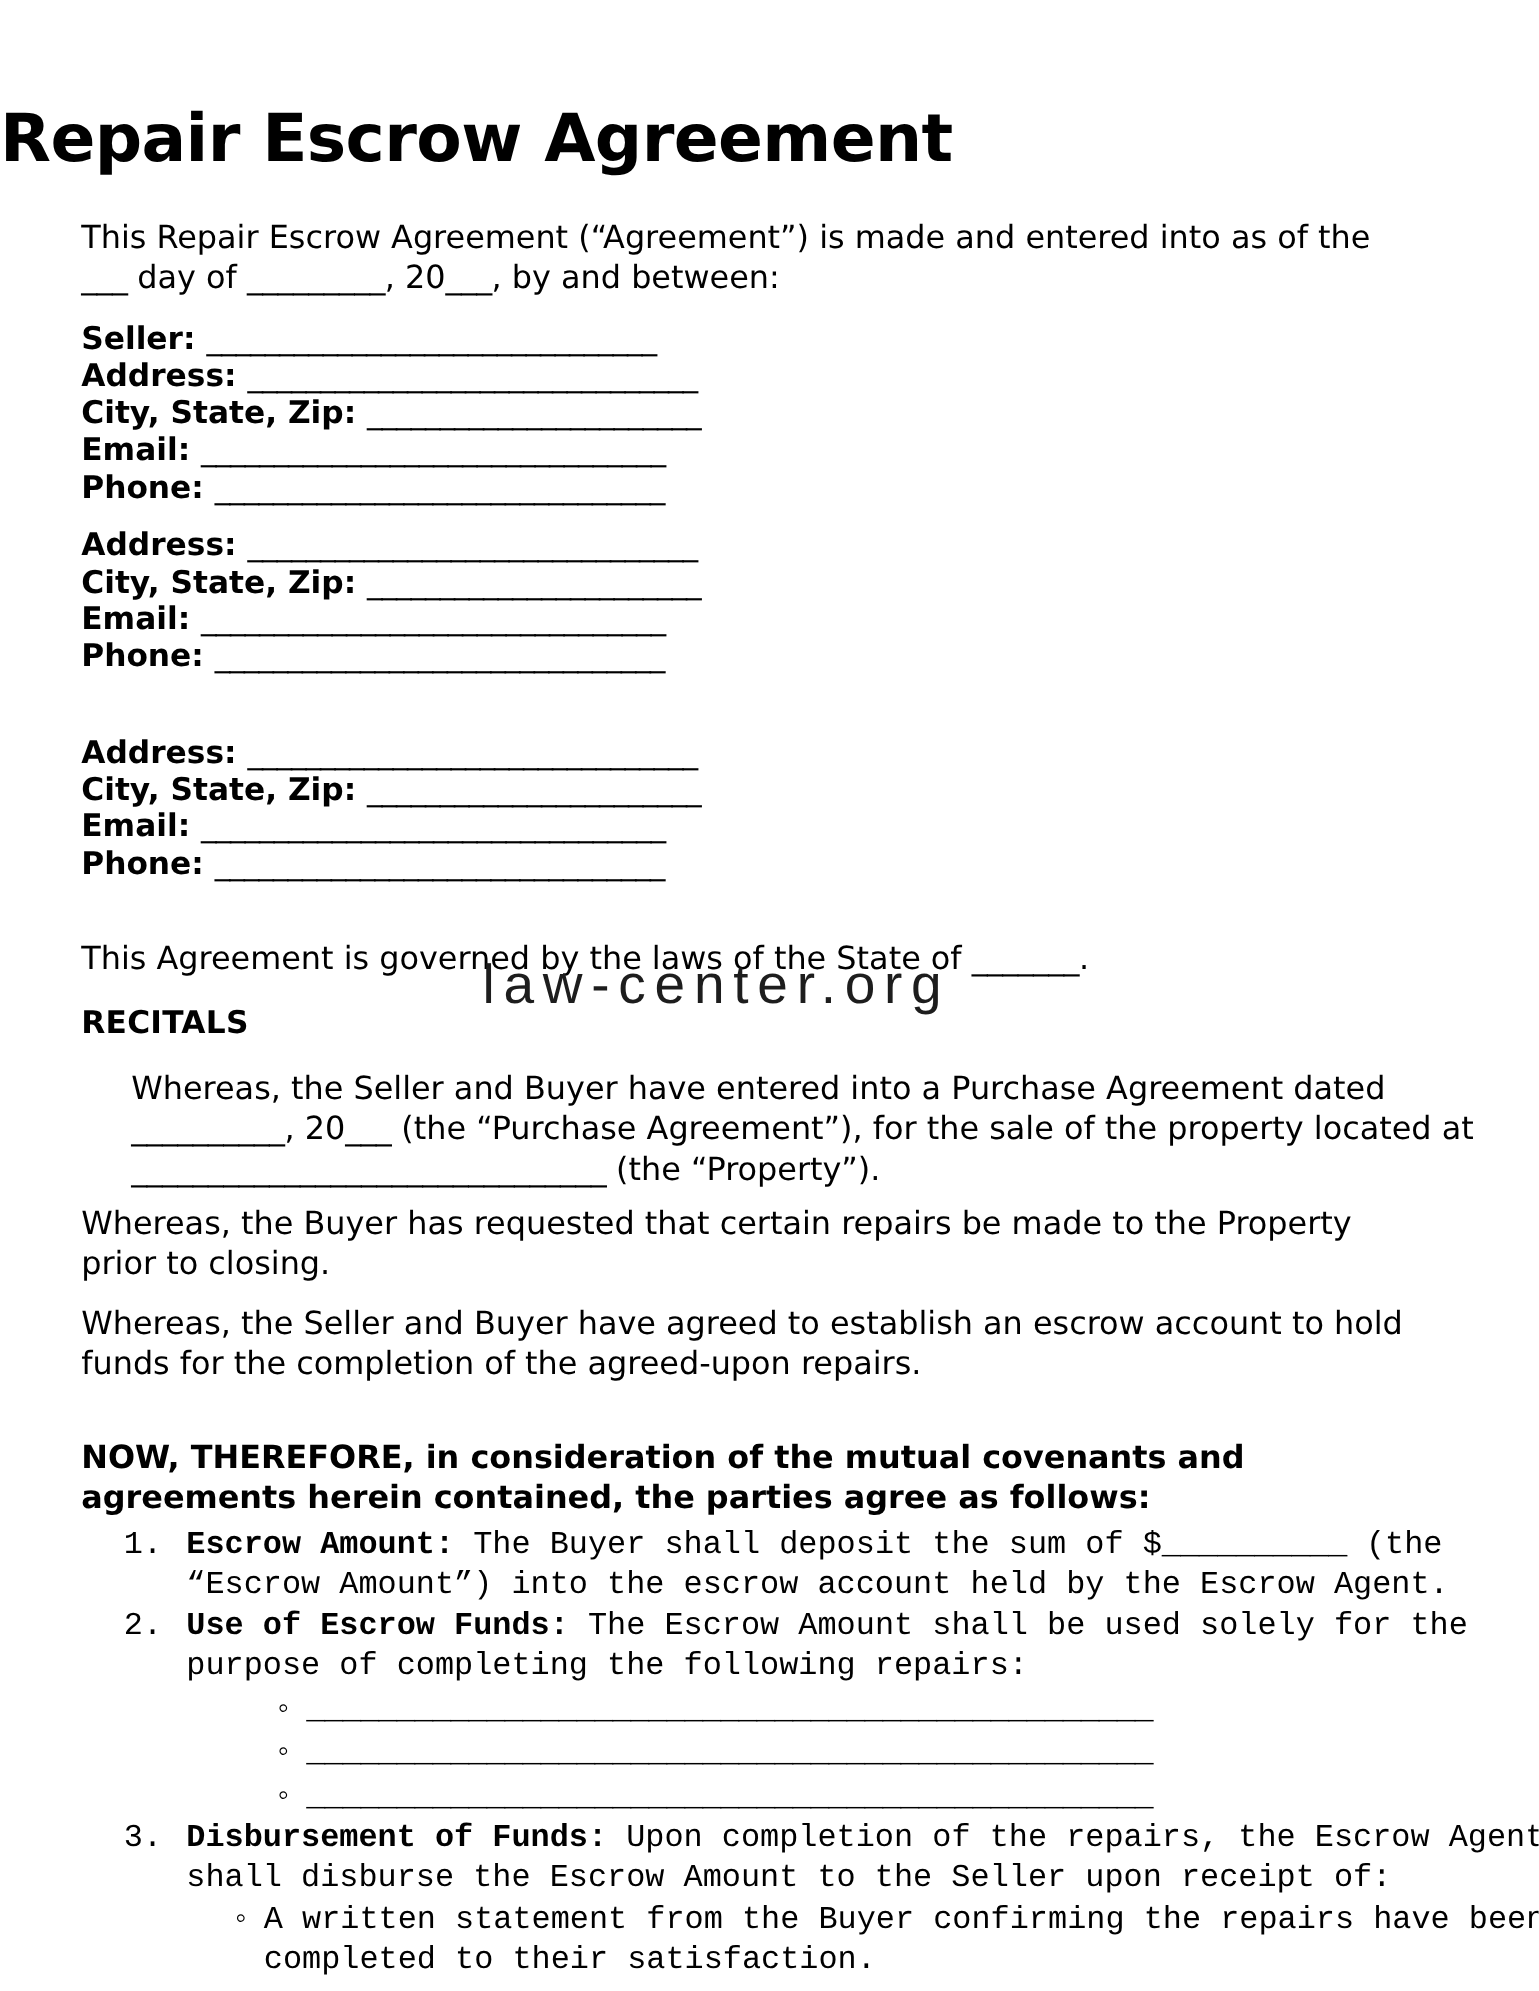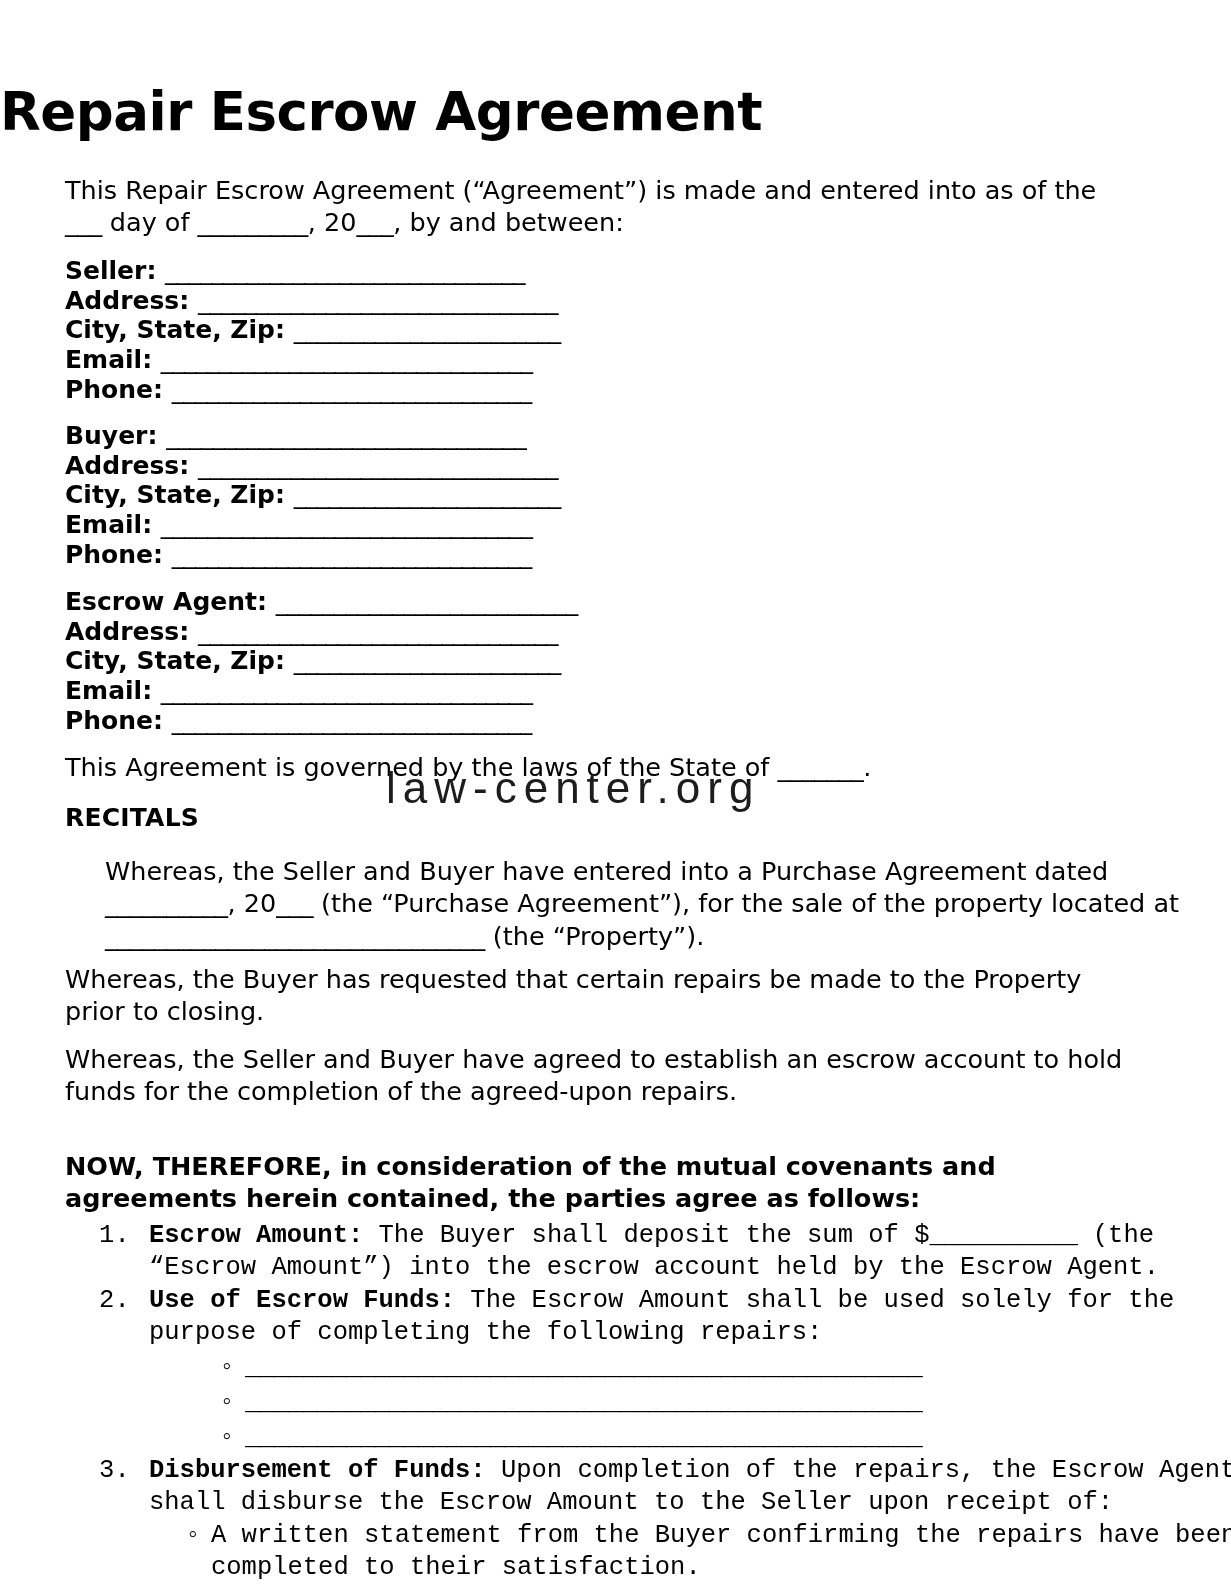--- a/index.html
+++ b/index.html
@@ -139,29 +139,27 @@
 
     <div class="fields" style="position:absolute; top:256px; left:0;">
       <div class="field-row"><span class="field-label">Seller:</span> <span class="field-line">_______________________________</span></div>
       <div class="field-row"><span class="field-label">Address:</span> <span class="field-line">_______________________________</span></div>
       <div class="field-row"><span class="field-label">City, State, Zip:</span> <span class="field-line">_______________________</span></div>
       <div class="field-row"><span class="field-label">Email:</span> <span class="field-line">________________________________</span></div>
       <div class="field-row"><span class="field-label">Phone:</span> <span class="field-line">_______________________________</span></div>
     </div>
 
     <div class="fields" style="position:absolute; top:421px; left:0;">
-      <div class="field-row"><span class="field-label">Buyer:</span> <span class="field-line">_______________________________</span></div>
       <div class="field-row"><span class="field-label">Address:</span> <span class="field-line">_______________________________</span></div>
       <div class="field-row"><span class="field-label">City, State, Zip:</span> <span class="field-line">_______________________</span></div>
       <div class="field-row"><span class="field-label">Email:</span> <span class="field-line">________________________________</span></div>
       <div class="field-row"><span class="field-label">Phone:</span> <span class="field-line">_______________________________</span></div>
     </div>
 
     <div class="fields" style="position:absolute; top:587px; left:0;">
-      <div class="field-row"><span class="field-label">Escrow Agent:</span> <span class="field-line">__________________________</span></div>
       <div class="field-row"><span class="field-label">Address:</span> <span class="field-line">_______________________________</span></div>
       <div class="field-row"><span class="field-label">City, State, Zip:</span> <span class="field-line">_______________________</span></div>
       <div class="field-row"><span class="field-label">Email:</span> <span class="field-line">________________________________</span></div>
       <div class="field-row"><span class="field-label">Phone:</span> <span class="field-line">_______________________________</span></div>
     </div>
 
     <div class="para" style="position:absolute; top:751px; left:0; width:1072px;">
       <span>This Agreement is governed by the laws of the State of </span><span class="blank">_______</span><span>.</span>
     </div>
 

